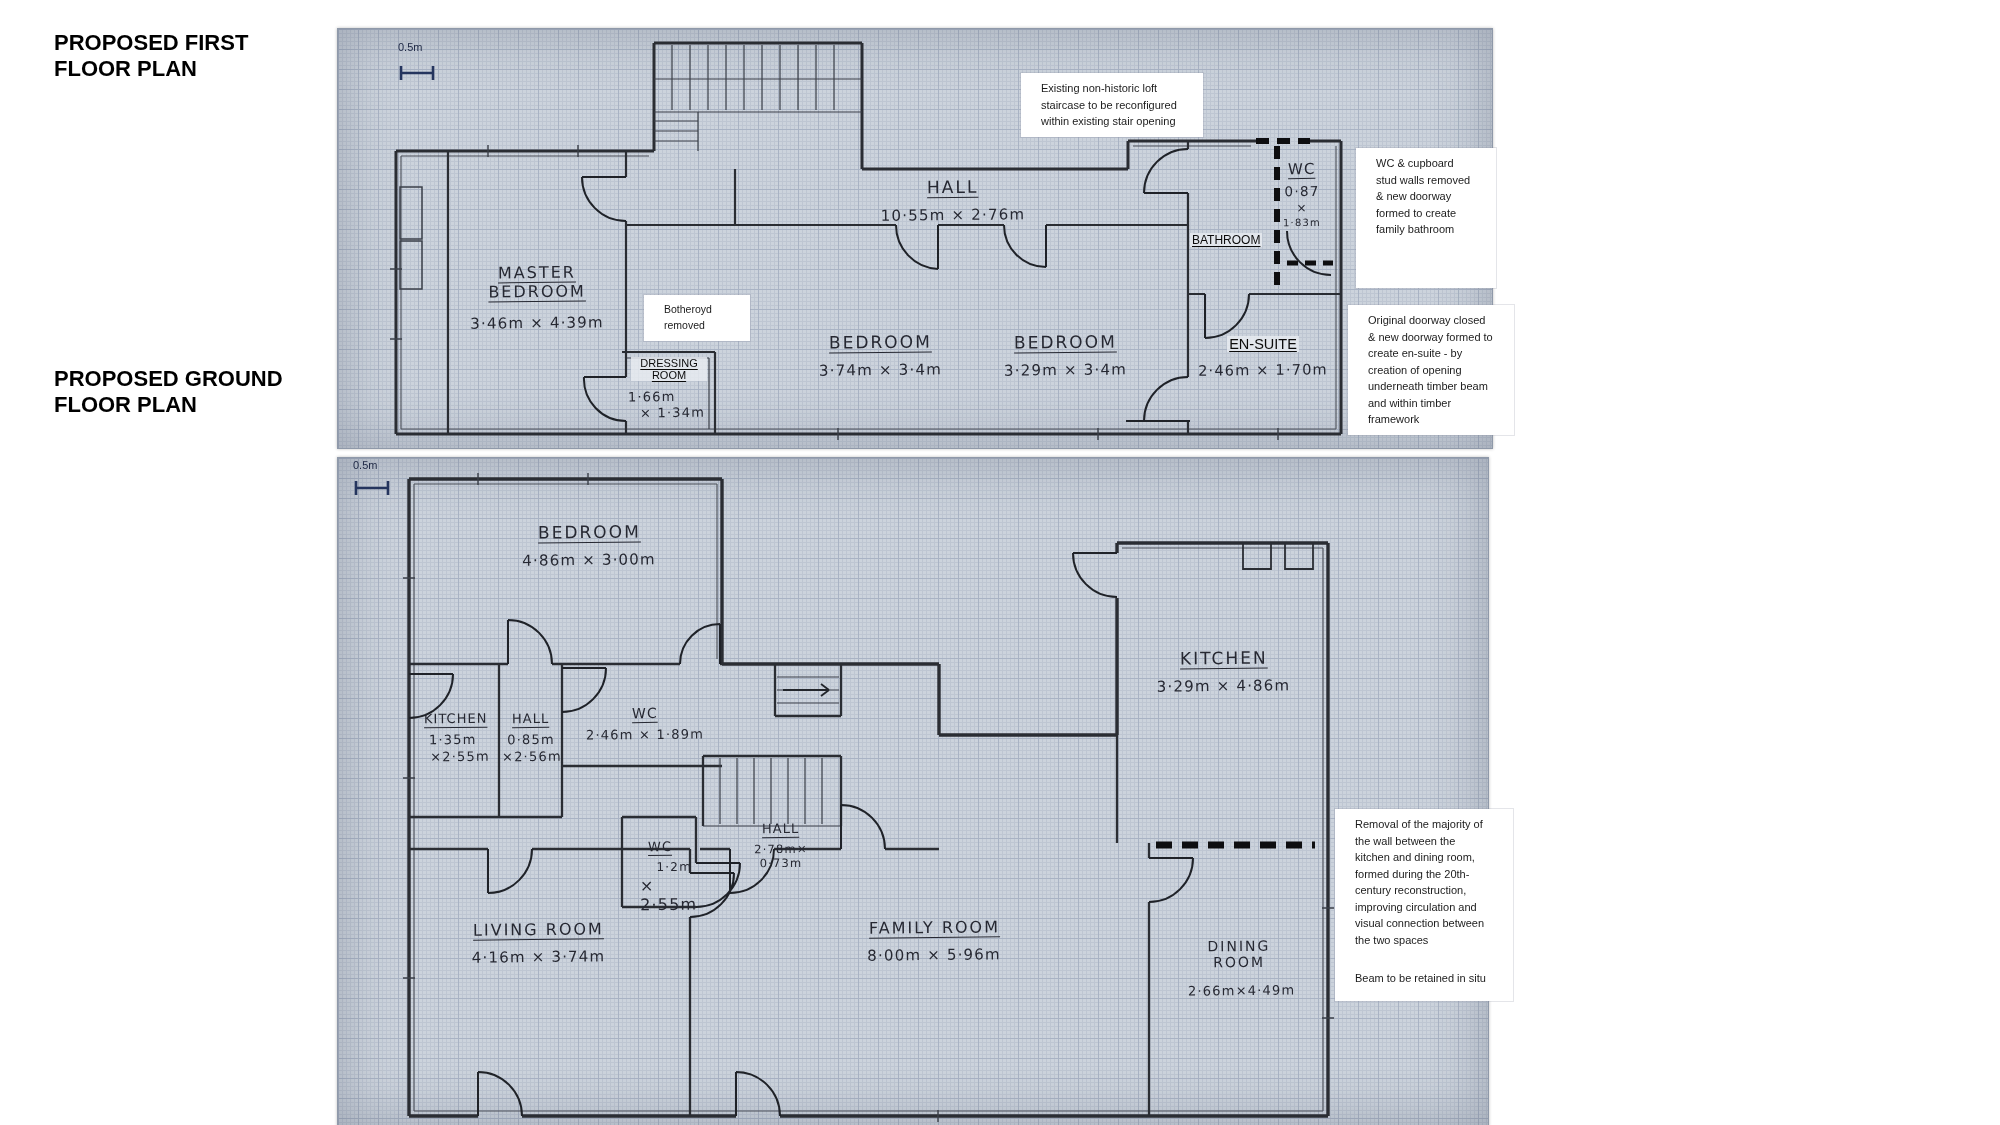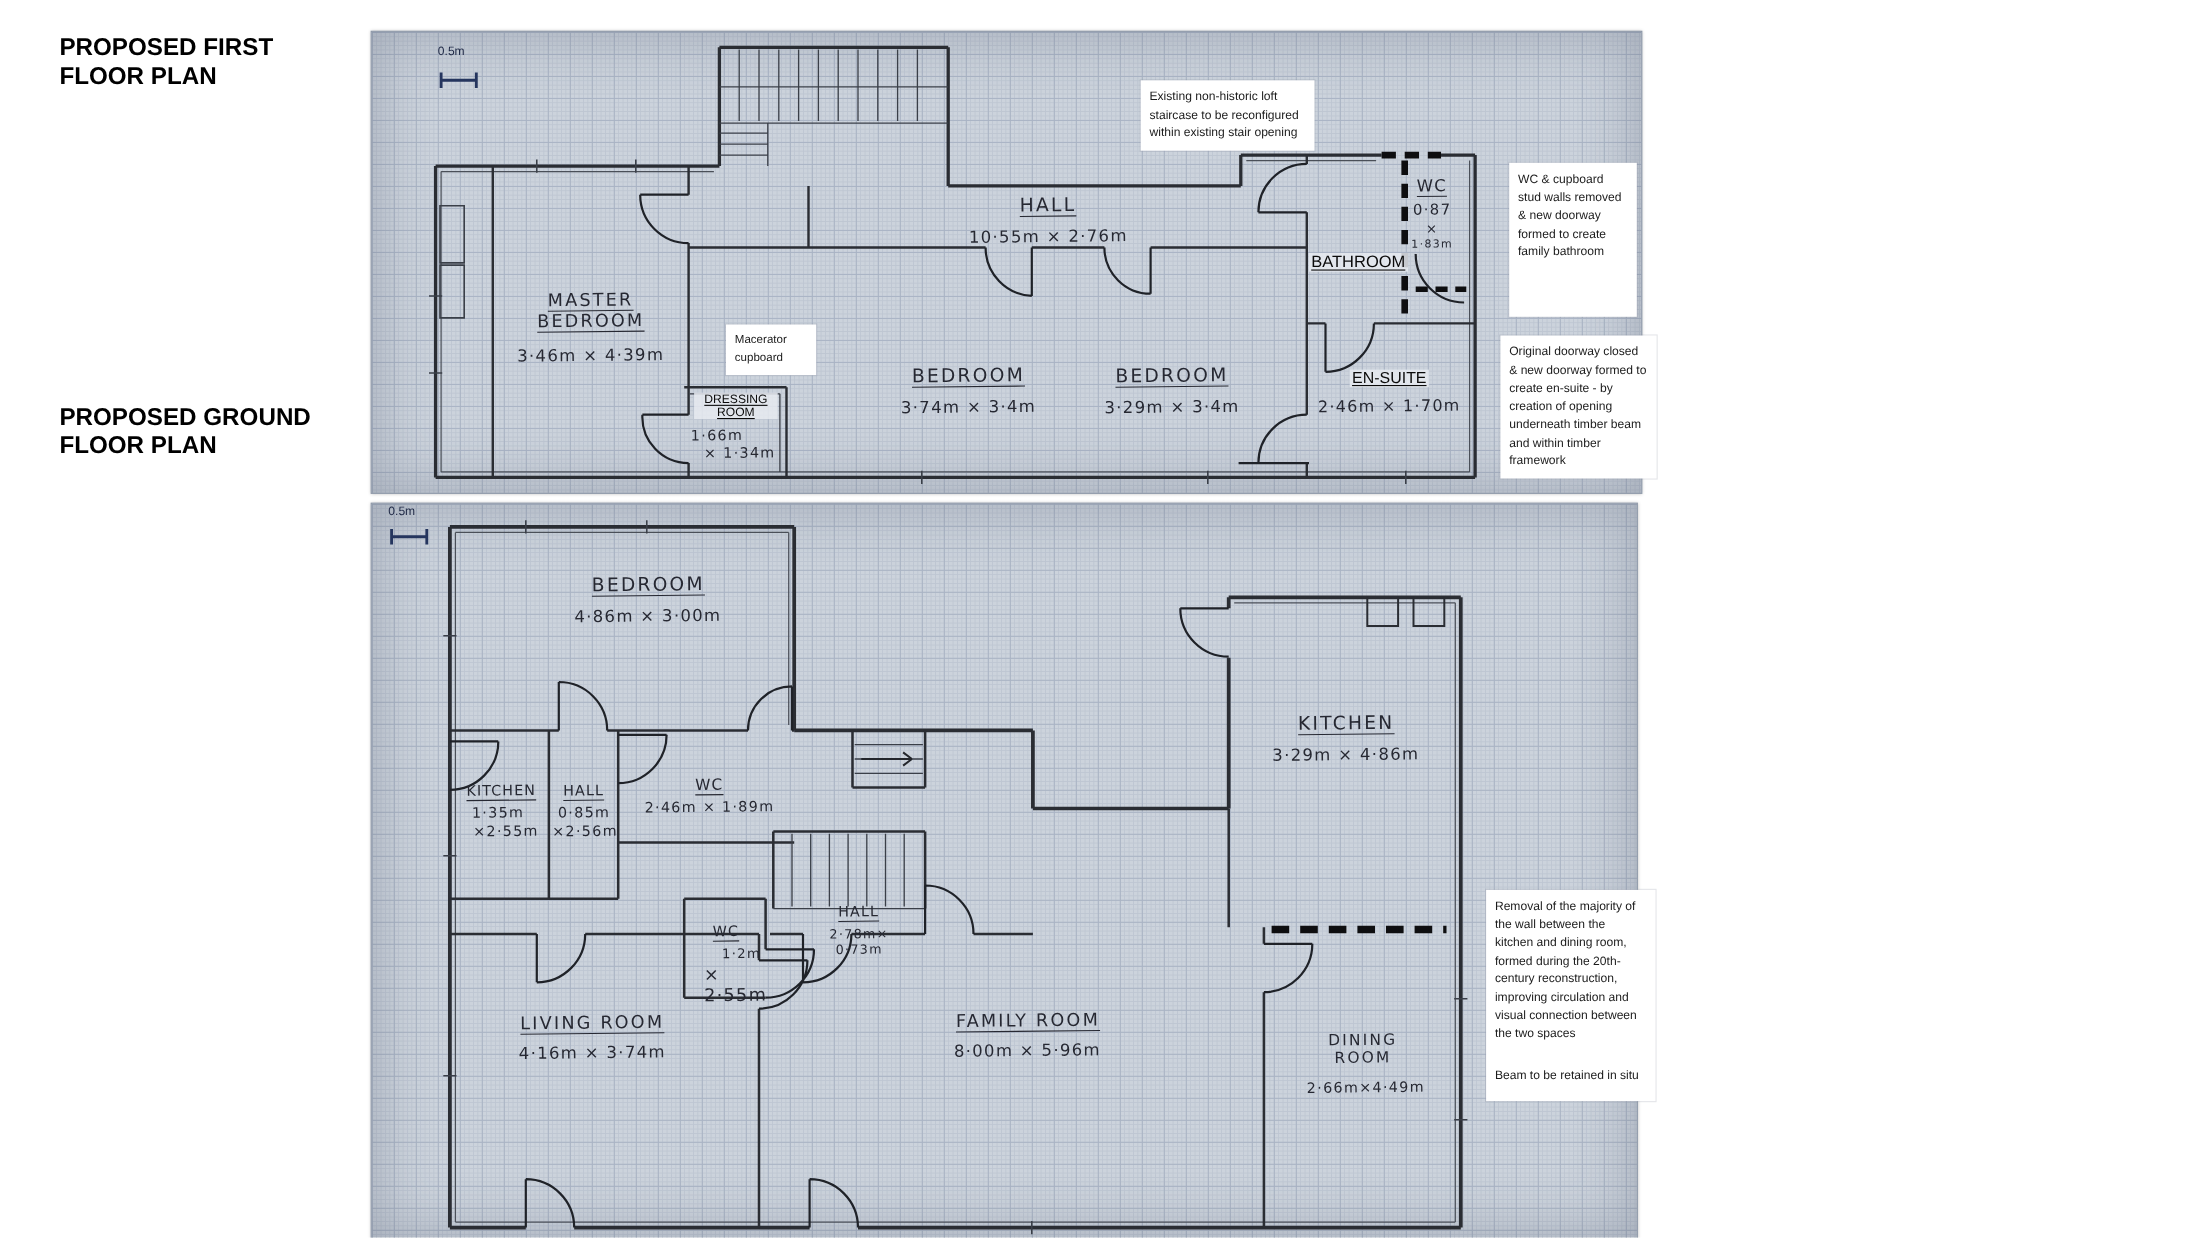--- a/index.html
+++ b/index.html
@@ -30,22 +30,22 @@
   .hw{font-family:"DejaVu Sans",sans-serif;color:#262832;}
   .nm{display:inline-block;font-size:17px;letter-spacing:2px;
       text-decoration:underline;text-underline-offset:4px;transform:rotate(-.6deg);}
   .dm{font-size:15px;letter-spacing:1.2px;margin-top:9px;transform:rotate(-.6deg);}
   .sm .nm{font-size:13px;letter-spacing:1px;}
   .sm .dm{font-size:13px;margin-top:5px;}
   .typed{display:inline-block;font-family:"Liberation Sans",sans-serif;color:#0b0b0b;
       background:rgba(230,234,240,.85);text-decoration:underline;
       text-underline-offset:2px;padding:0 2px;}
   .note{position:absolute;background:#fff;color:#1b1b1b;
-      font:11px/1.5 "Liberation Sans",sans-serif;padding:7px 8px;
-      box-shadow:0 0 0 1px rgba(130,138,155,.22);margin-left:16px;}
+      font:11px/1.5 "Liberation Sans",sans-serif;padding:7px 20px;
+      box-shadow:0 0 0 1px rgba(130,138,155,.22);}
   .scalebar{position:absolute;font:11px "Liberation Sans",sans-serif;color:#1d2744;}
 </style>
 </head>
 <body>
 
 <div class="page">
 
   <div class="h1" style="top:30px">PROPOSED FIRST FLOOR PLAN</div>
   <div class="h1" style="top:366px">PROPOSED GROUND FLOOR PLAN</div>
 
@@ -117,37 +117,37 @@
       <span class="nm">BEDROOM</span>
       <div class="dm">3·74m × 3·4m</div>
     </div>
 
     <div class="lbl hw" style="left:650px;top:303px;width:155px">
       <span class="nm">BEDROOM</span>
       <div class="dm">3·29m × 3·4m</div>
     </div>
 
     <div class="lbl" style="left:852px;top:201px;width:112px;text-align:left">
-      <span class="typed" style="font-size:15px">BATHROOM</span>
+      <span class="typed" style="font-size:12px">BATHROOM</span>
     </div>
 
     <div class="lbl hw sm" style="left:930px;top:130px;width:68px">
       <span class="nm" style="font-size:15px">WC</span>
       <div class="dm" style="font-size:13.5px">0·87</div>
       <div class="dm" style="margin-top:2px;font-size:12px">×</div>
       <div class="dm" style="margin-top:2px;font-size:10px">1·83m</div>
     </div>
 
     <div class="lbl" style="left:858px;top:306px;width:134px">
       <span class="typed" style="font-size:14.5px">EN-SUITE</span>
       <div class="dm hw" style="font-size:14.5px">2·46m × 1·70m</div>
     </div>
 
     <div class="note" style="left:683px;top:44px;width:142px">Existing non-historic loft staircase to be reconfigured within existing stair opening</div>
-    <div class="note" style="left:306px;top:266px;width:66px;font-size:10.5px">Macerator cupboard</div>
+    <div class="note" style="left:306px;top:266px;width:66px;font-size:10.5px">Botheroyd removed</div>
     <div class="note" style="left:1018px;top:119px;width:100px;height:126px">WC &amp; cupboard stud walls removed &amp; new doorway formed to create family bathroom</div>
     <div class="note" style="left:1010px;top:276px;width:126px">Original doorway closed &amp; new doorway formed to create en-suite - by creation of opening underneath timber beam and within timber framework</div>
   </div>
 
   <div class="scan" style="left:337px;top:457px;width:1150px;height:668px">
 
     <svg width="1150" height="668" viewBox="0 0 1150 668">
 
       <path d="M71,21 H384 M384,21 V206 M384,206 H601 M601,206 V277 M601,277 H779
                M779,277 V140 M779,95 V85 M779,85 H990 M990,85 V658

